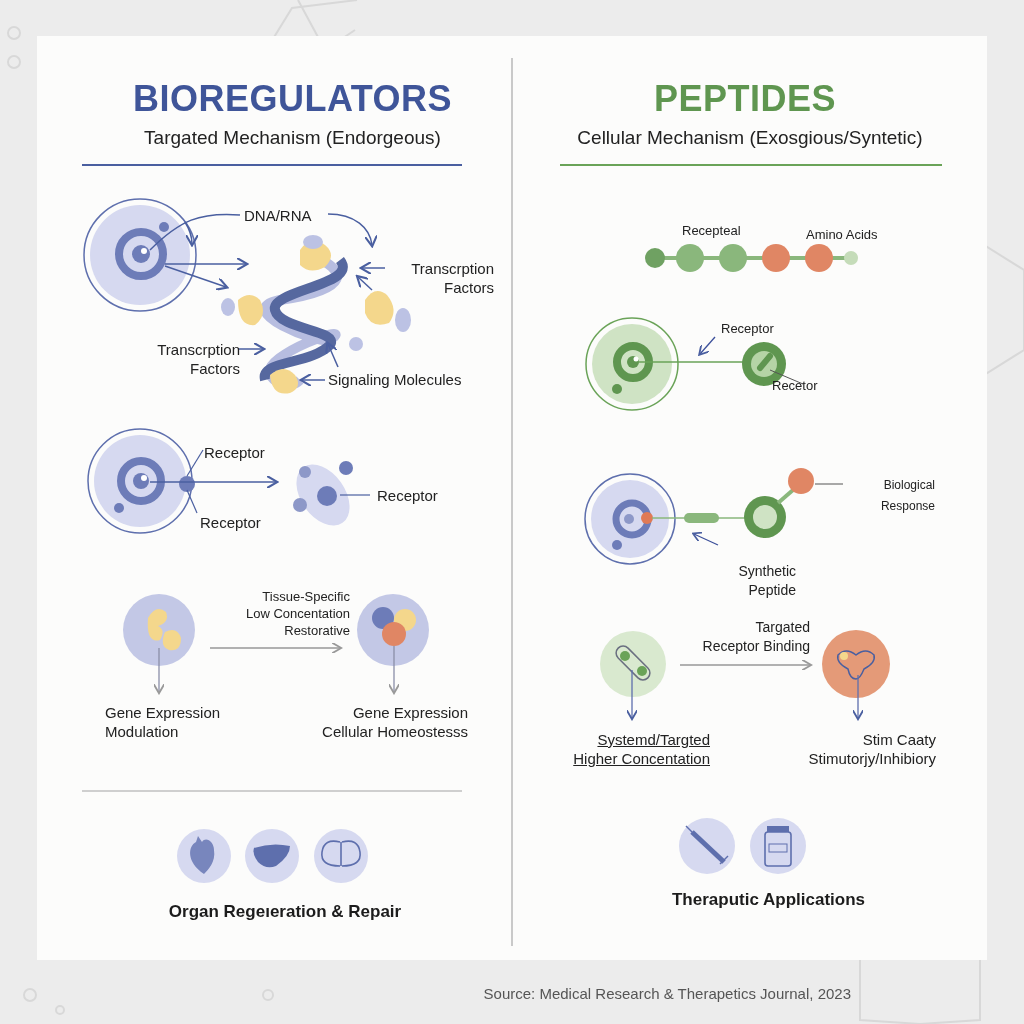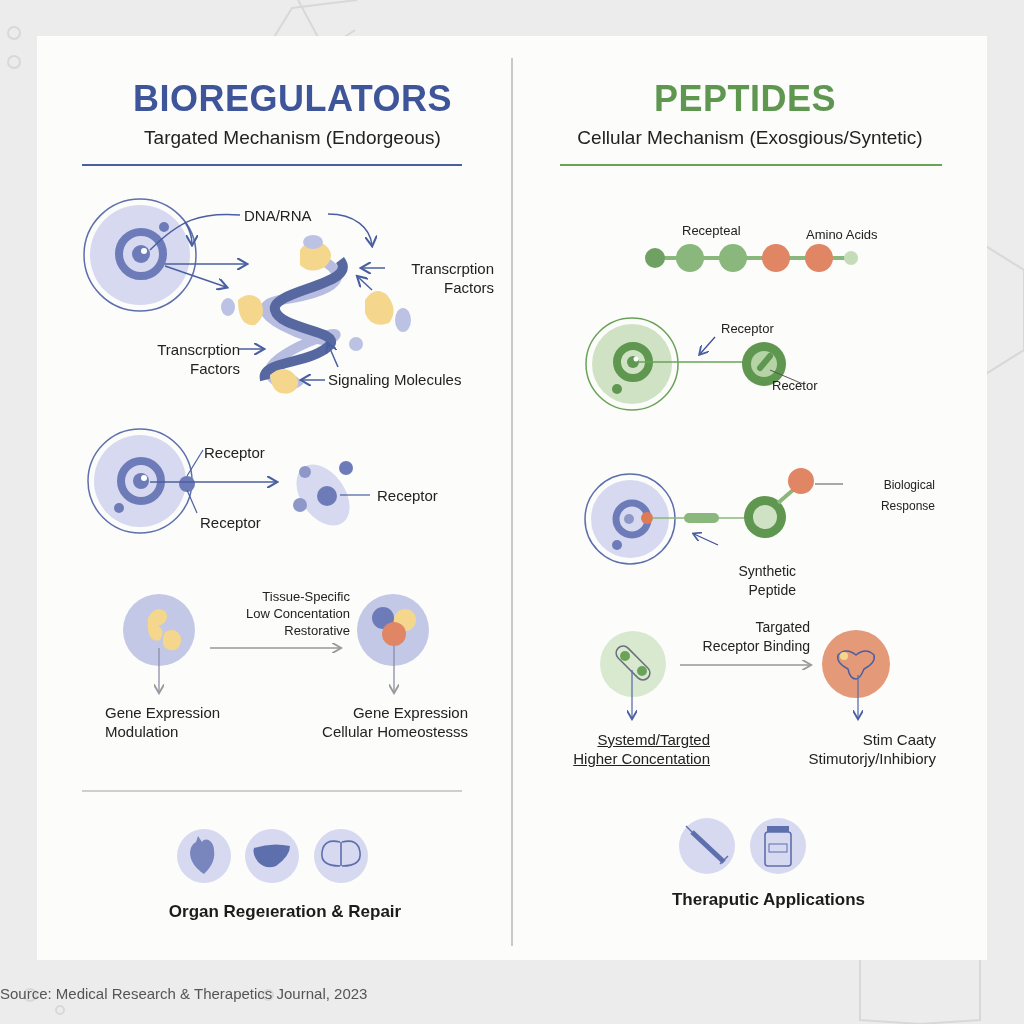--- a/index.html
+++ b/index.html
@@ -26,21 +26,21 @@
   .subtitle.right { left: 520px; width: 460px; top: 127px; }
   .rule { position: absolute; height: 2px; }
   .rule.left { left: 82px; width: 380px; top: 164px; background: #4a5fa0; }
   .rule.right { left: 560px; width: 382px; top: 164px; background: #6aa358; }
   .rule.sep { left: 82px; width: 380px; top: 790px; height: 2px; background: #cfcfcf; }
   .lbl { position: absolute; font-size: 15px; color: #222; line-height: 19px; }
   .lbl.c { text-align: right; }
   .lbl.sm { font-size: 13px; line-height: 17px; }
   .lbl.big { font-size: 12px; line-height: 21px; }
   .diagram { position: absolute; left: 0; top: 0; width: 1024px; height: 1024px; }
-  .footer { position: absolute; left: 0; width: 851px; top: 985px; text-align: left; font-size: 15px; color: #555; }
+  .footer { position: absolute; left: 0; width: 851px; top: 985px; text-align: right; font-size: 15px; color: #555; }
   .section-caption { position: absolute; font-weight: bold; font-size: 17px; text-align: center; color: #1c1c1c; }
 </style>
 </head>
 <body>
 
 <svg class="bg-deco" viewBox="0 0 1024 1024">
   <g fill="none" stroke="#d8d8d8" stroke-width="2">
     <polyline points="260,60 292,8 357,0"></polyline>
     <polyline points="298,0 325,50 355,30"></polyline>
     <circle cx="14" cy="33" r="6"></circle>

